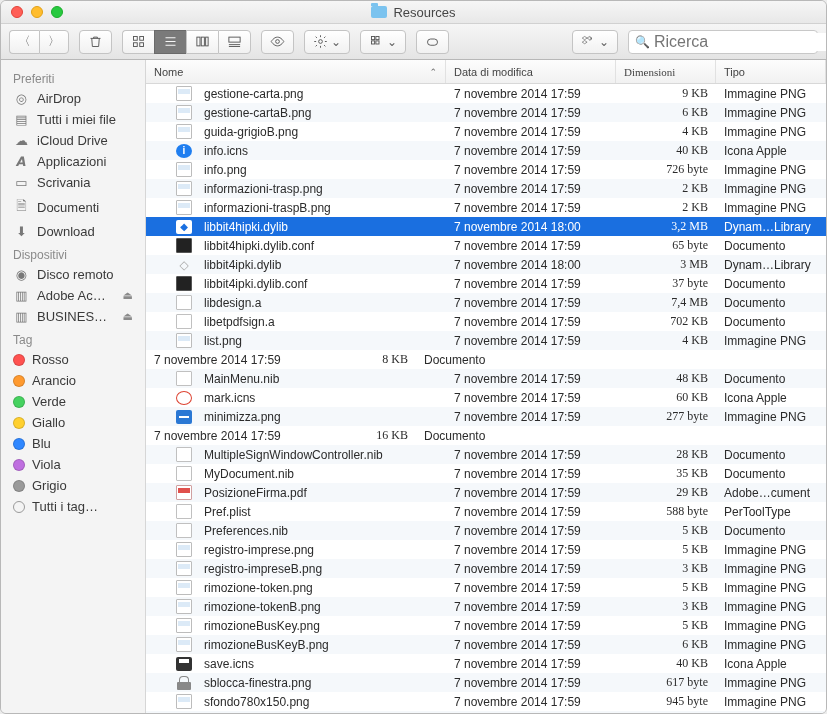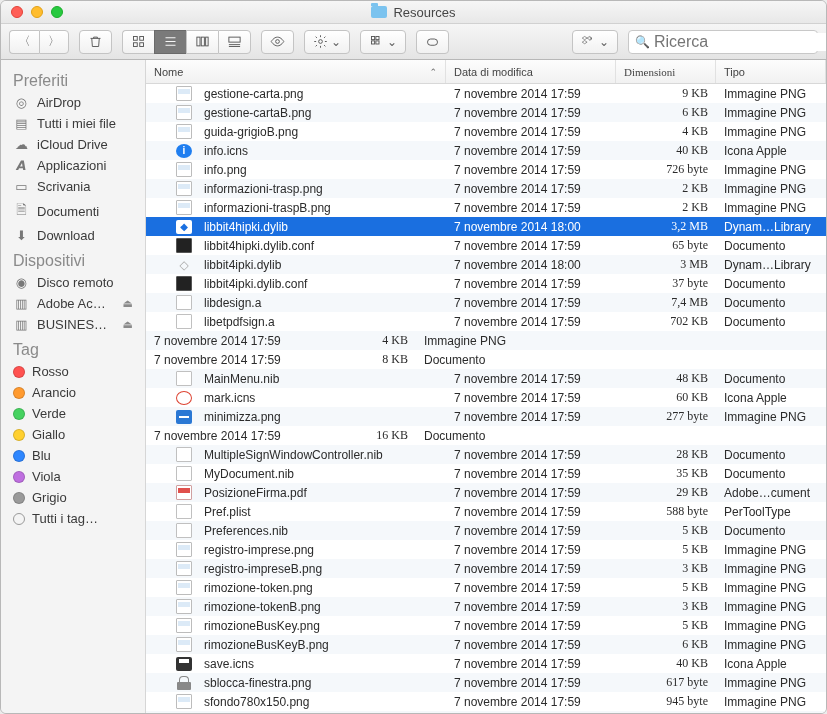--- a/index.html
+++ b/index.html
@@ -42,21 +42,21 @@
   .spacer{flex:1;}
   .search{display:flex;align-items:center;height:24px;border:1px solid #c8c8c8;border-radius:4px;background:#fff;width:190px;padding:0 6px;color:#9a9a9a;}
   .search input{border:none;outline:none;font-size:16px;flex:1;color:#333;}
   .search .mag{margin-right:4px;font-size:12px;color:#888;}
   .chev{font-size:12px;color:#636363;}
   svg.icon{width:15px;height:15px;stroke:#575757;fill:none;stroke-width:1.5;}
   
   .main{flex:1;display:flex;overflow:hidden;}
   
   .sidebar{width:145px;background:#f4f4f4;border-right:1px solid #d6d6d6;overflow-y:auto;padding:6px 0;}
-  .sb-head{font-size:16px;color:#8a8a8a;padding:6px 12px 2px;}
+  .sb-head{font-size:12px;color:#8a8a8a;padding:6px 12px 2px;}
   .sb-item{display:flex;align-items:center;gap:7px;padding:3px 12px;font-size:13px;color:#3a3a3a;white-space:nowrap;overflow:hidden;}
   .sb-item .sbi{width:17px;text-align:center;color:#787878;font-size:13px;flex:0 0 17px;}
   .sb-item .eject{margin-left:auto;color:#8a8a8a;font-size:11px;}
   .tag-dot{width:12px;height:12px;border-radius:50%;border:1px solid rgba(0,0,0,0.15);}
   .tag-dot.outline{background:transparent;border:1.5px solid #9a9a9a;}
   
   .filelist{flex:1;display:flex;flex-direction:column;background:#fff;overflow:hidden;}
   .cols{display:flex;height:24px;border-bottom:1px solid #d8d8d8;background:linear-gradient(#fdfdfd,#f1f1f1);font-size:11px;color:#444;}
   .cols > div{display:flex;align-items:center;padding:0 8px;border-right:1px solid #e1e1e1;}
   .c-name{flex:0 0 300px;}
@@ -399,20 +399,24 @@
         <div class="row">
           <div class="c-name">
             <span class="fi doc"></span>
             <span>libetpdfsign.a</span>
           </div>
           <div class="c-date">7 novembre 2014 17:59</div>
           <div class="c-size">702 KB</div>
           <div class="c-kind">Documento</div>
         </div>
         <div class="row">
+          <div class="c-name">
+            <span class="fi png"></span>
+            <span>list.png</span>
+          </div>
           <div class="c-date">7 novembre 2014 17:59</div>
           <div class="c-size">4 KB</div>
           <div class="c-kind">Immagine PNG</div>
         </div>
         <div class="row">
           <div class="c-date">7 novembre 2014 17:59</div>
           <div class="c-size">8 KB</div>
           <div class="c-kind">Documento</div>
         </div>
         <div class="row">

